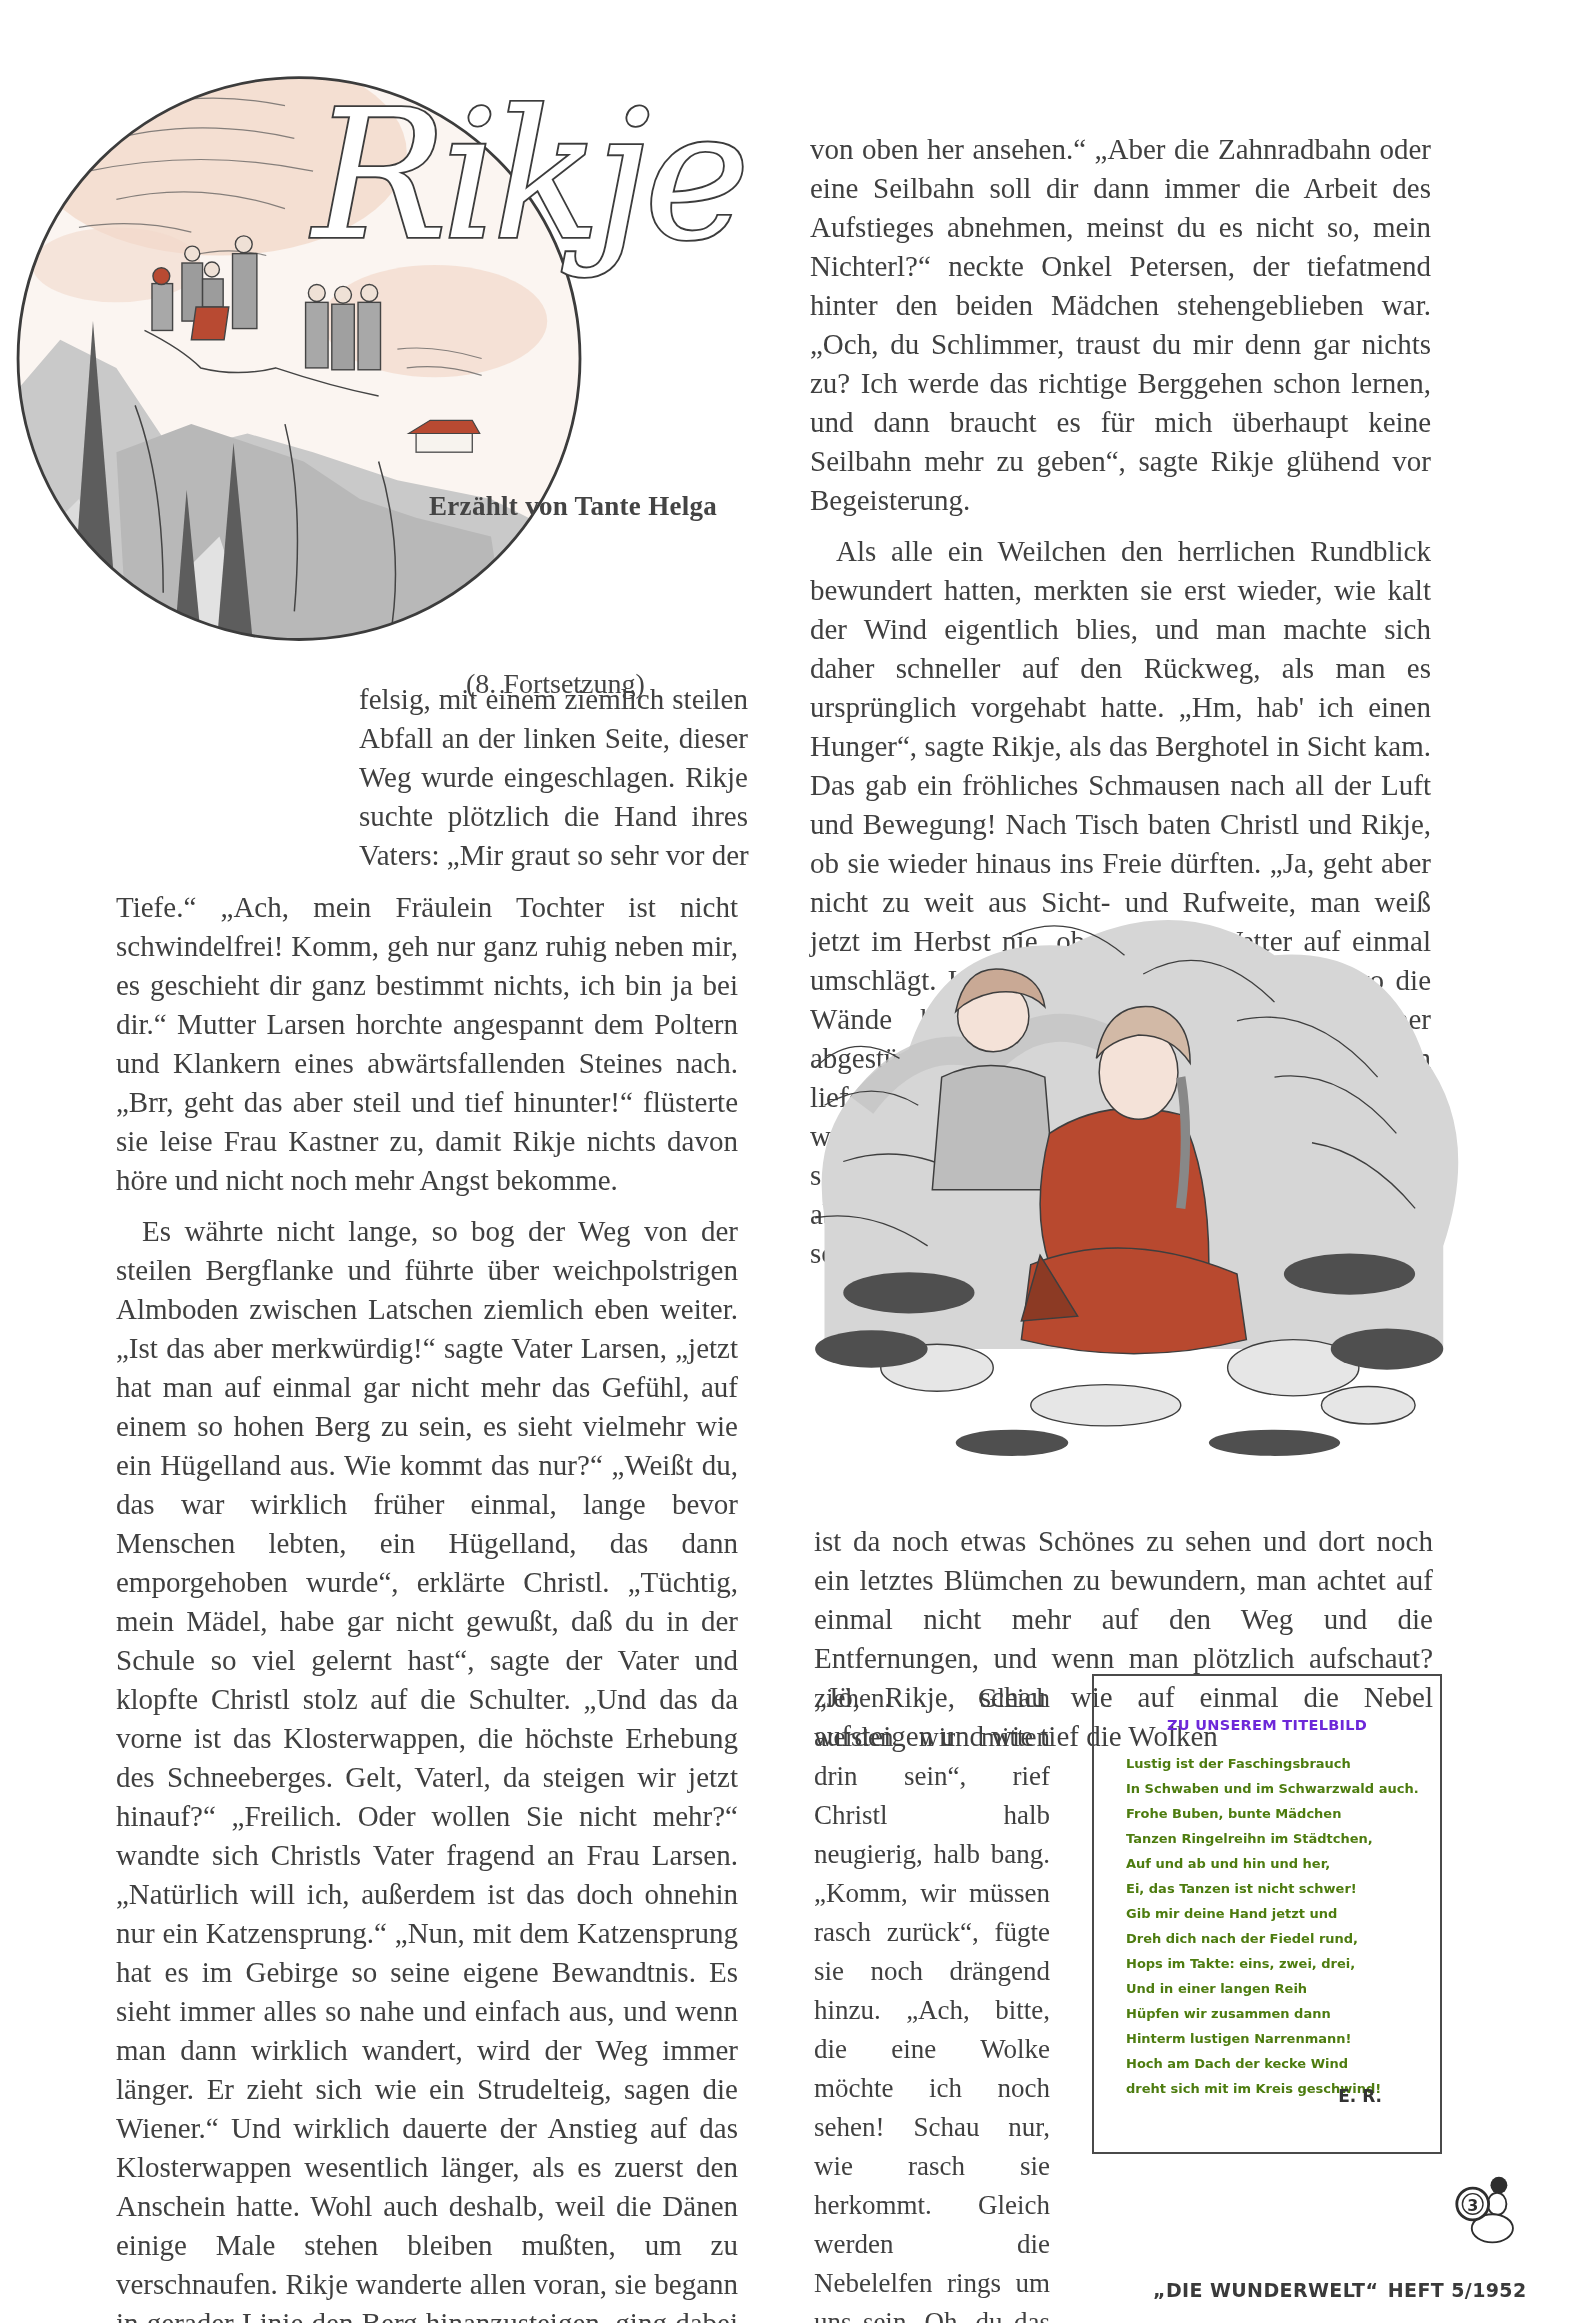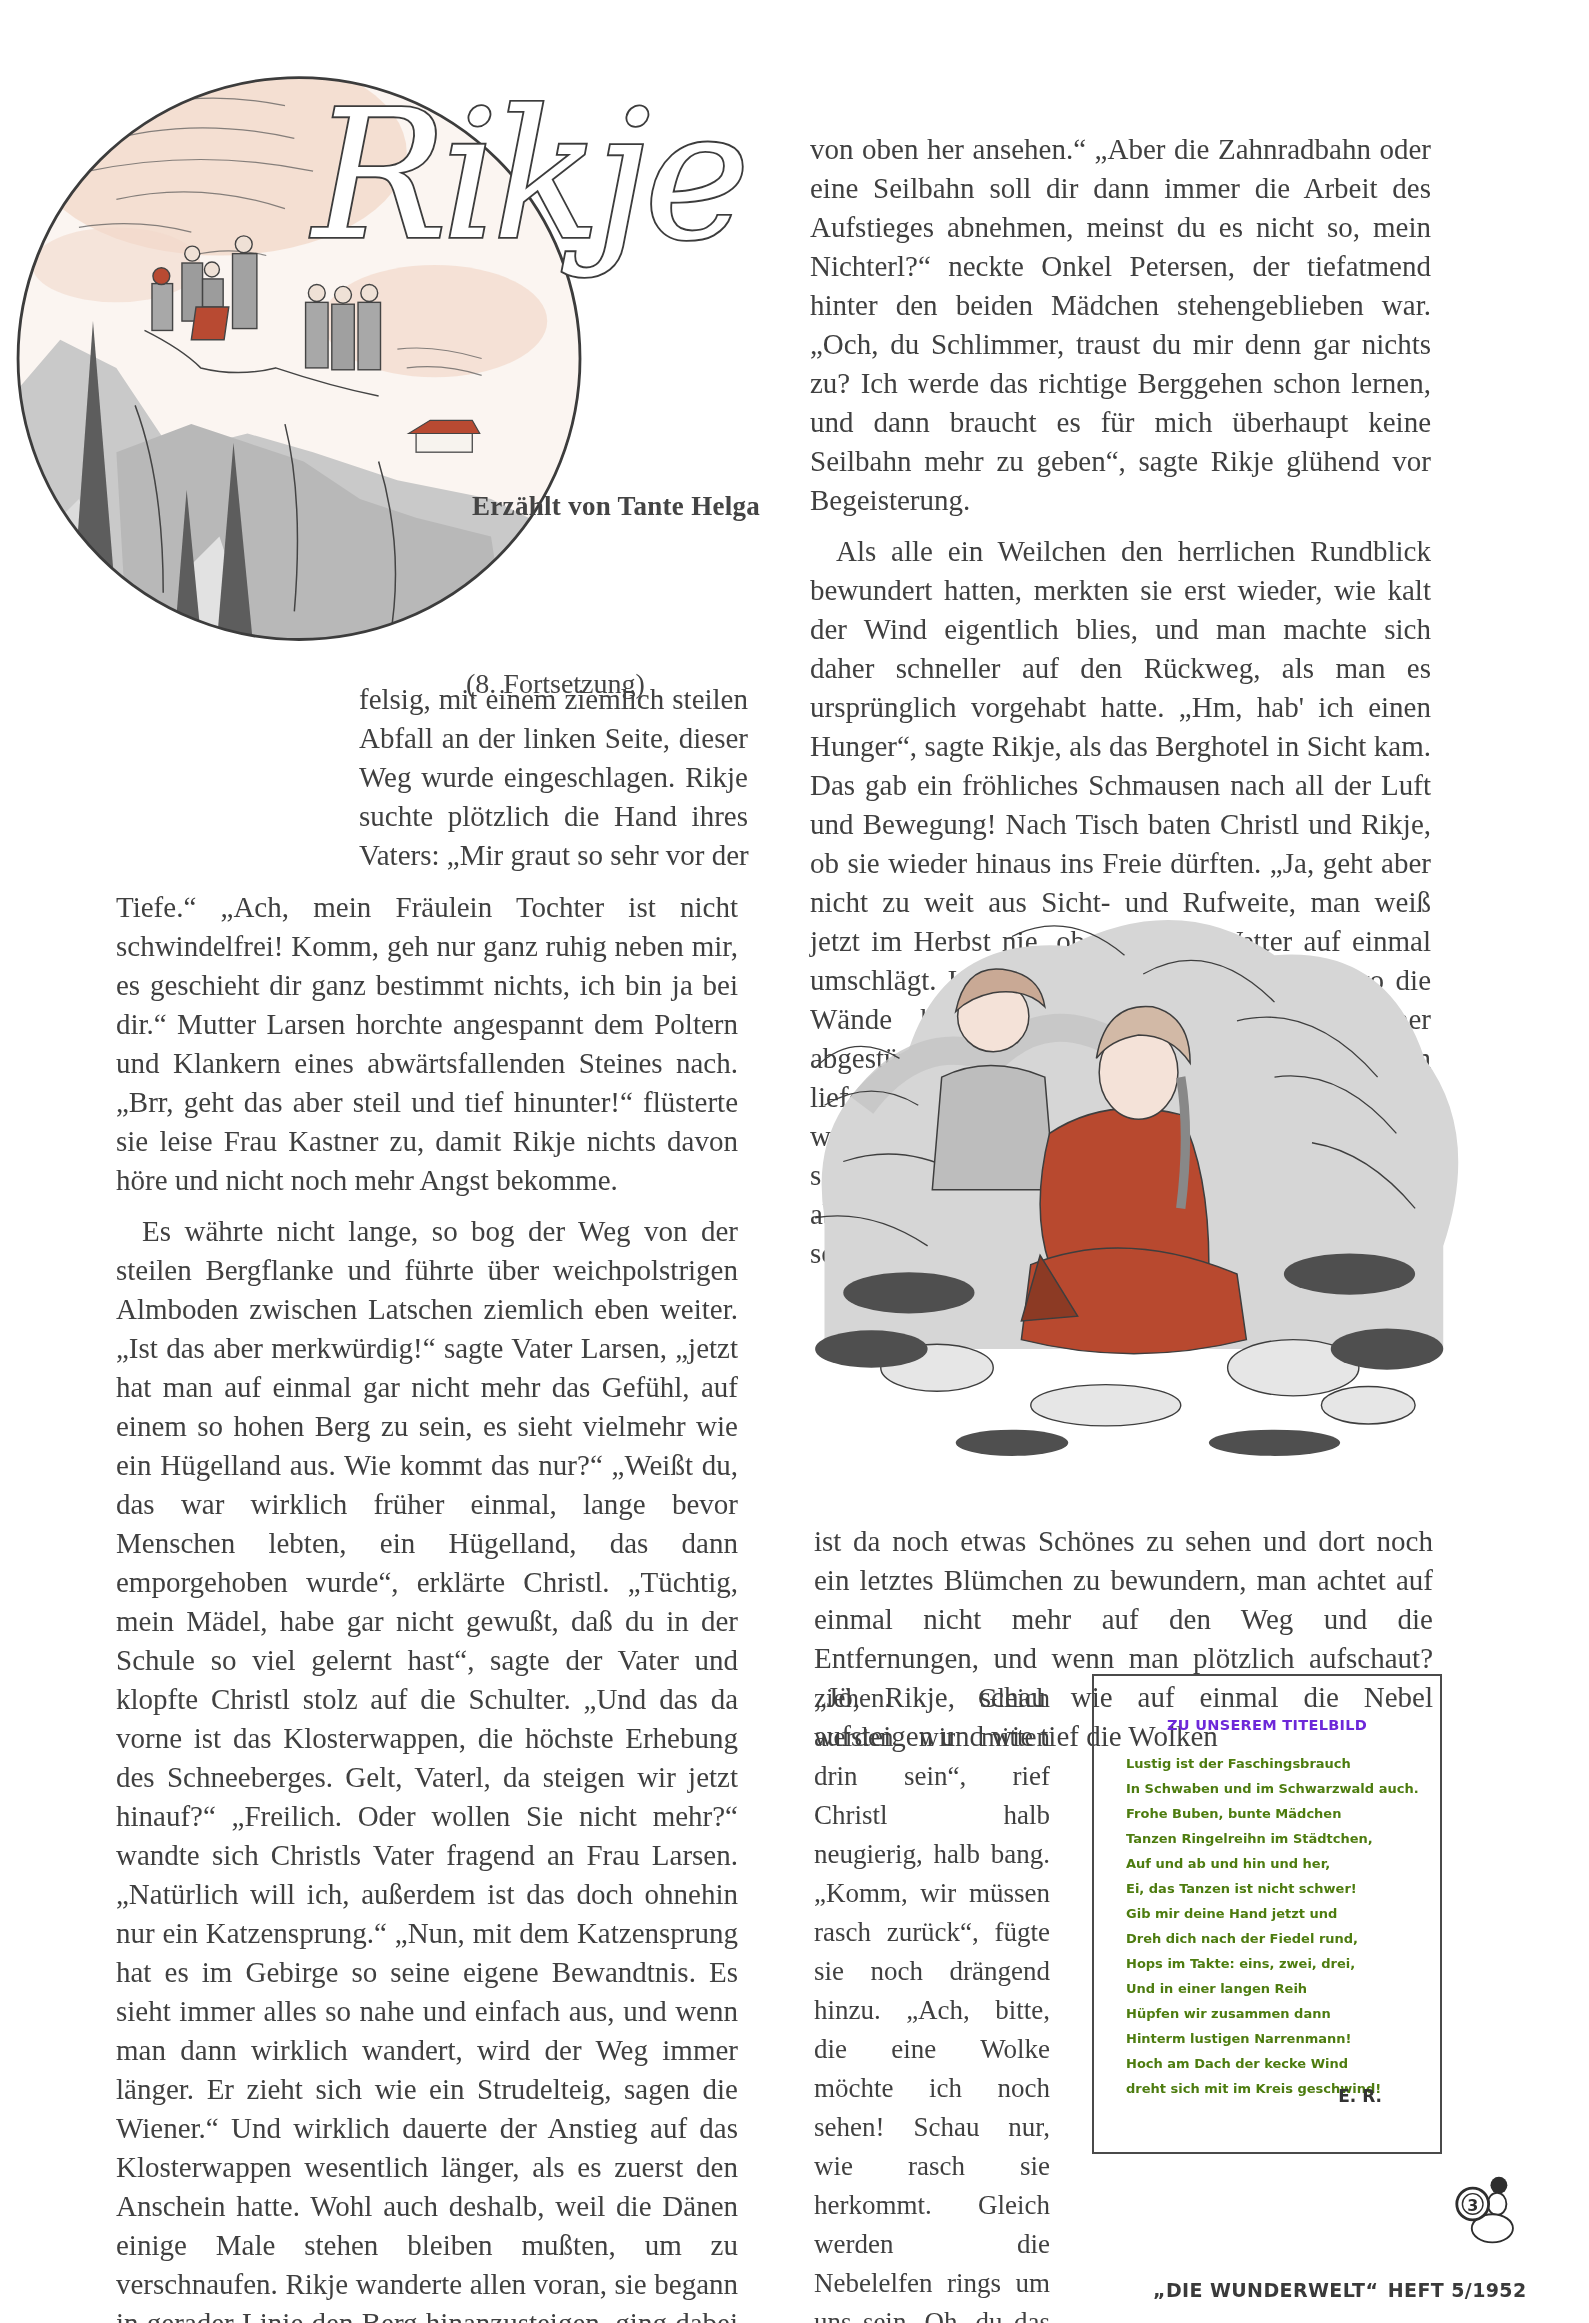--- a/index.html
+++ b/index.html
@@ -7,21 +7,21 @@
          font-family:"DejaVu Serif", serif; color:#3a3a3a; }
   .abs { position:absolute; }
   .para { font-family:"Liberation Serif", serif; font-size:29px; line-height:39px;
           text-align:justify; color:#404040; margin:0; hyphens:manual; }
   .para p { margin:12px; text-indent:0; }
   .para p.indent { text-indent:26px; }
   .line { display:block; text-align:justify; text-align-last:justify; white-space:nowrap; }
   
   #header-art { left:4px; top:0; width:768px; height:768px;margin-top:12px; }
   #byline { left:429px; top:491px; font-family:"Liberation Serif", serif; font-weight:bold;
-            font-size:27px; color:#444; letter-spacing:0.3px;margin-left:43px; }
+            font-size:27px; color:#444; letter-spacing:0.3px; }
   #installment { left:466px; top:668px; font-family:"Liberation Serif", serif; font-size:28px; color:#444; }
   #left-col-top { left:359px; top:680px; width:389px; }
   #left-col-main { left:104px; top:876px; width:646px; }
   #right-col-top { left:798px; top:118px; width:645px; }
   #scene-art { left:787px; top:824px; width:675px; height:675px; }
   #right-col-bottom { left:802px; top:1510px; width:643px; }
   #right-col-narrow { left:802px; top:1667px; width:260px; font-size:27px; }
   #poem-box { left:1092px; top:1674px; width:350px; height:480px; border:2.8px solid #4a4a4a;
               box-sizing:border-box; }
   #poem-title { position:absolute; left:0; right:0; top:41px; text-align:center;

